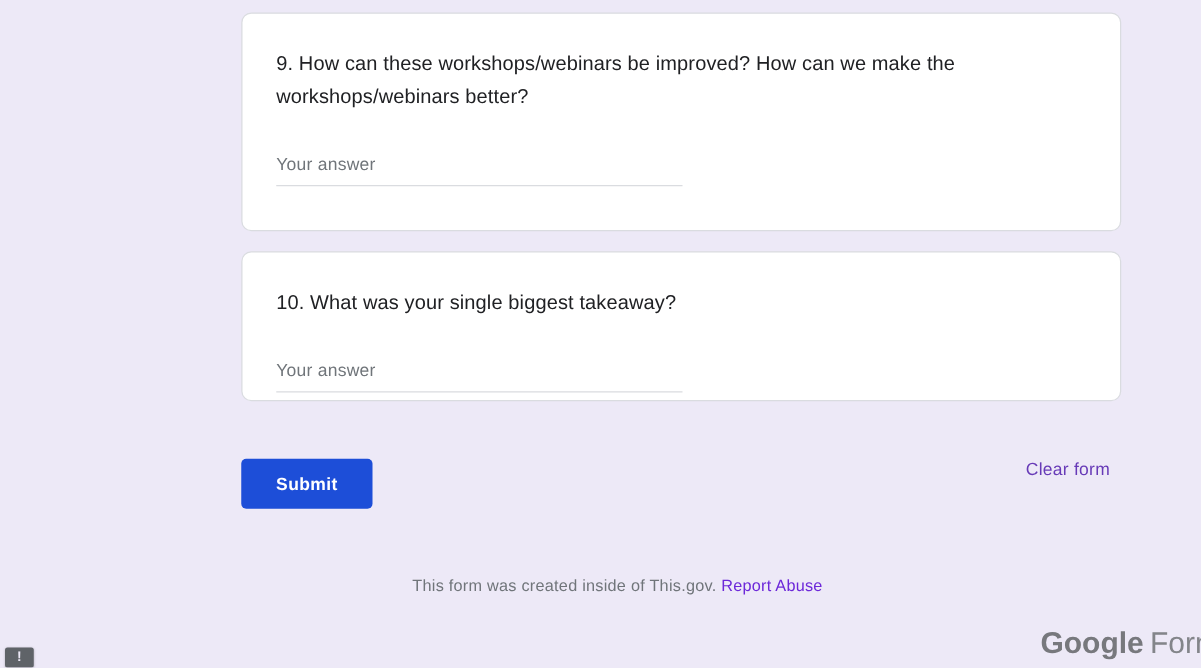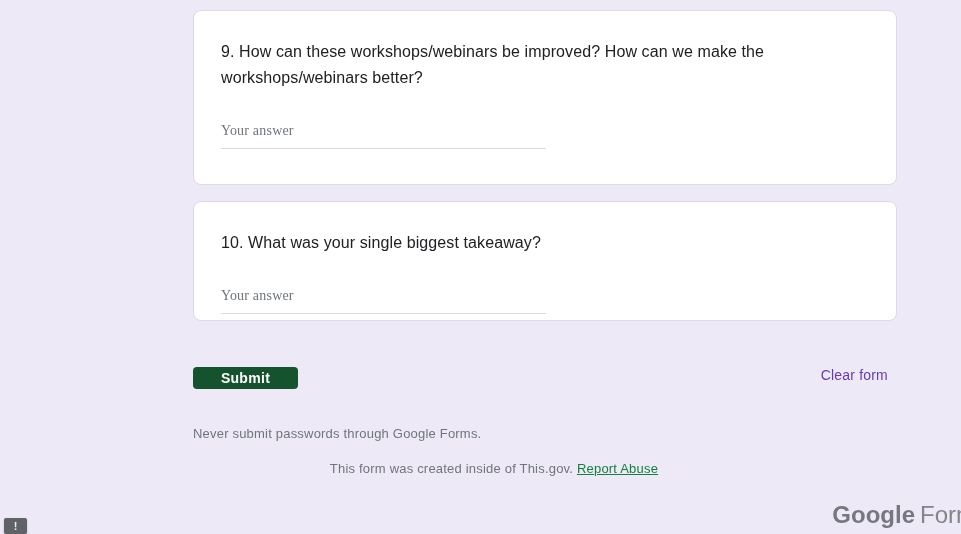--- a/index.html
+++ b/index.html
@@ -64,39 +64,38 @@
     border-bottom: 1px solid #DADCE0;
     padding-bottom: 7px;
   }
 
   .answer-placeholder {
     font-size: 14px;
     color: #70757A;
     letter-spacing: 0.2px;
     line-height: 20px;
     display: block;
-    font-family: Liberation Serif, serif;
   }
 
   
   .actions-row {
     position: absolute;
     left: 193px;
     top: 367px;
     width: 704px;
     height: 38px;
   }
 
   .submit-button {
     position: absolute;
     left: 0;
     top: 0;
     width: 105px;
-    height: 22px;
-    background: #14532d;
+    height: 40px;
+    background: #1d4ed8;
     border: none;
     border-radius: 4px;
     color: #FFFFFF;
     font-family: "Liberation Sans", sans-serif;
     font-size: 14px;
     font-weight: bold;
     letter-spacing: 0.3px;
     cursor: pointer;
     display: flex;
     align-items: center;
@@ -132,22 +131,21 @@
     right: 0;
     top: 461px;
     text-align: center;
     font-size: 13px;
     color: #70757A;
     letter-spacing: 0.2px;
     line-height: 16px;
   }
 
   .report-abuse-link {
-    color: #15803d;
-    text-decoration: underline;
+    color: #6d28d9;
     cursor: pointer;
   }
 
   .forms-logo {
     position: absolute;
     left: 0;
     right: 0;
     top: 500px;
     text-align: right;
     font-size: 24px;
@@ -216,21 +214,20 @@
     <div class="answer-field">
       <span class="answer-placeholder">Your answer</span>
     </div>
   </div>
 
   <div class="actions-row">
     <button class="submit-button">Submit</button>
     <span class="clear-form-link">Clear form</span>
   </div>
 
-  <div class="password-notice">Never submit passwords through Google Forms.</div>
 
   <div class="created-inside">
     <span>This form was created inside of This.gov.</span>
     <span class="report-abuse-link">Report Abuse</span>
   </div>
 
   <div class="forms-logo">
     <span class="logo-google">Google</span><span class="logo-forms">Forms</span>
   </div>
 

